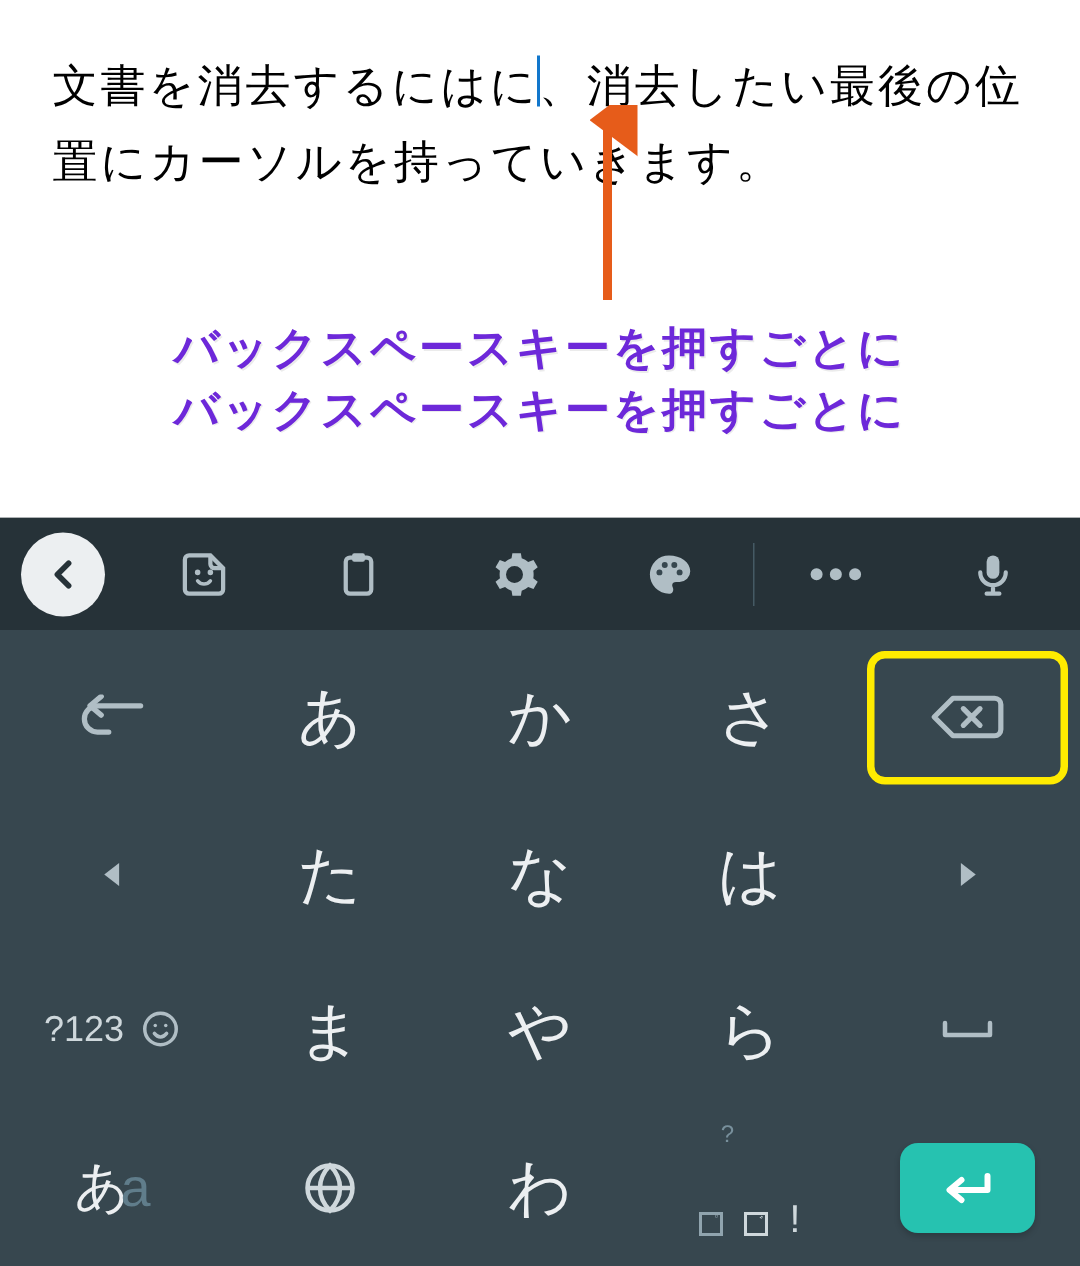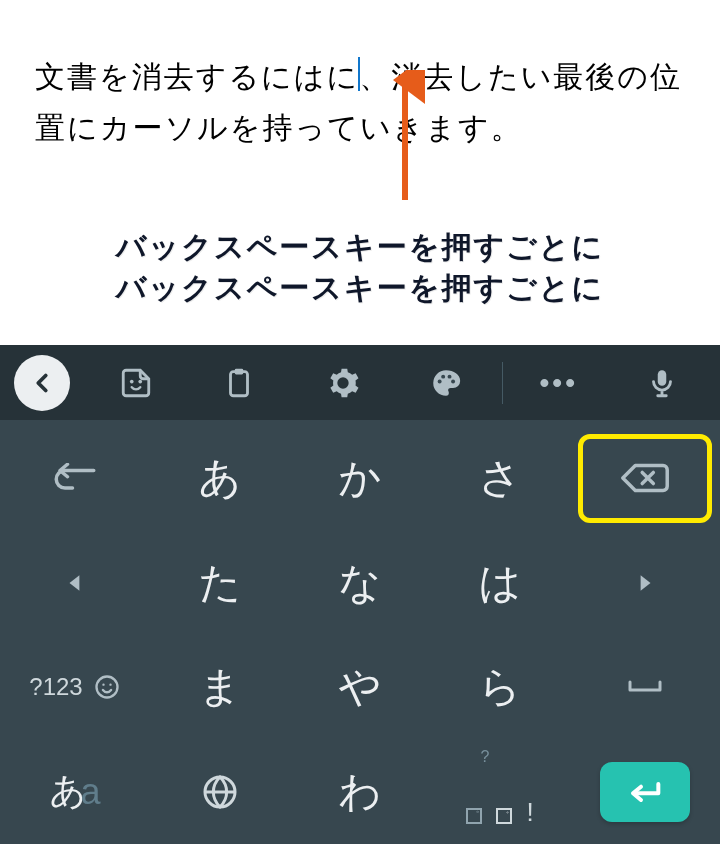--- a/index.html
+++ b/index.html
@@ -3,21 +3,21 @@
   <meta charset="utf-8">
   <style>
     * { margin: 0; padding: 0; box-sizing: border-box; }
     html, body { width: 720px; height: 844px; overflow: hidden; font-family: sans-serif; }
 
     .text-area {
       width: 100%;
       height: 345px;
       background: #fff;
       position: relative;
-      padding: 51px 35px;
+      padding: 32px 35px;
     }
     .body-text {
       font-size: 30px;
       line-height: 1.7;
       color: #000;
       letter-spacing: 2px;
     }
     .cursor {
       display: inline-block;
       width: 2px;
@@ -29,27 +29,27 @@
     .arrow-svg {
       position: absolute;
       top: 70px;
       left: 385px;
       width: 40px;
       height: 135px;
       pointer-events: none;
     }
     .annotation {
       position: absolute;
-      top: 227px;
+      top: 213px;
       left: 0;
       right: 0;
       text-align: center;
       font-size: 30px;
       font-weight: 700;
-      color: #0f172a;
+      color: #6d28d9;
       line-height: 1.35;
       letter-spacing: 2px;
       text-shadow: 1px 1px 0 rgba(0,0,0,0.08);
     }
 
     .keyboard {
       width: 100%;
       height: 499px;
       background: #263238;
       display: flex;

